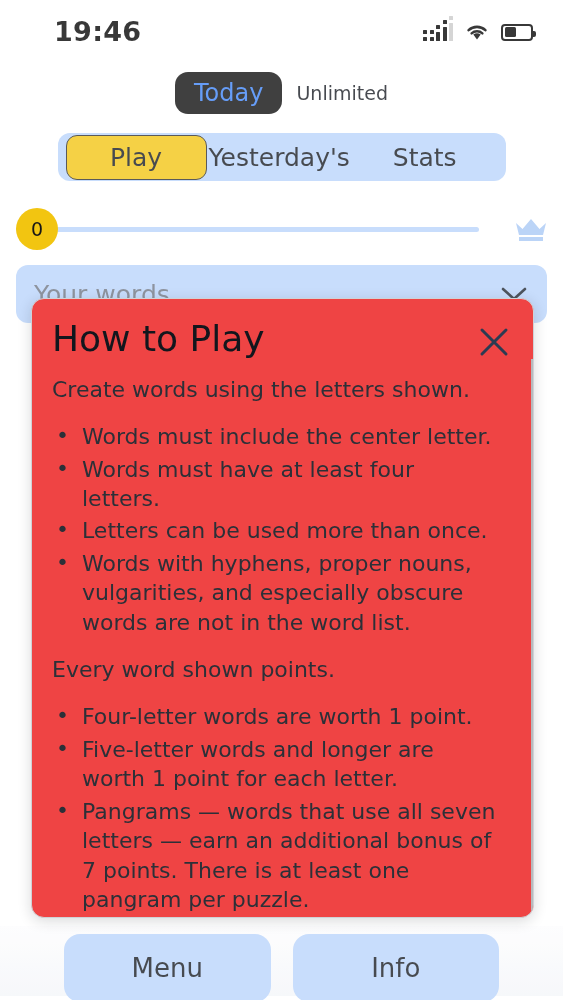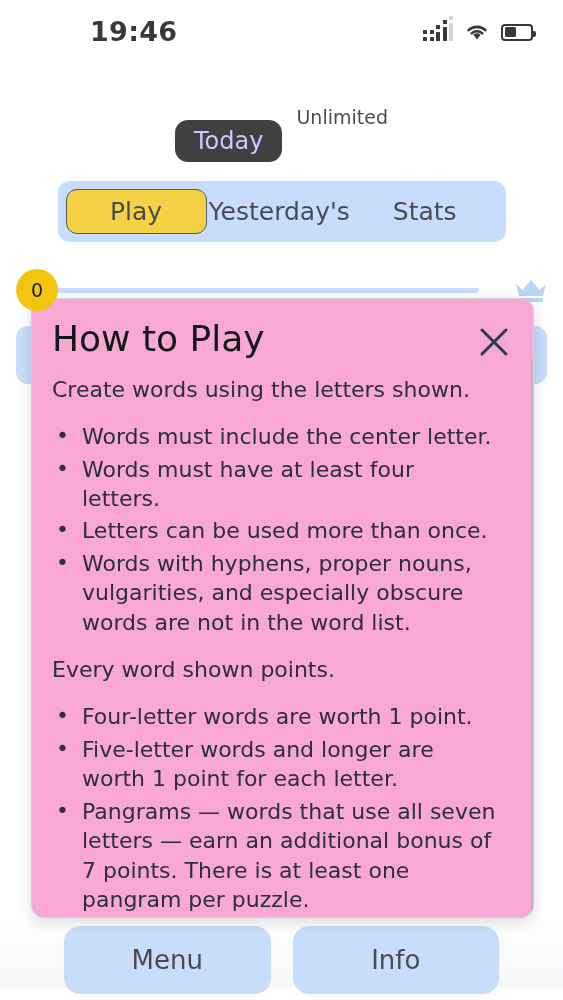--- a/index.html
+++ b/index.html
@@ -17,21 +17,20 @@
     color: #1b1f28;
   }
 
   
   .status-bar {
     height: 62px;
     padding: 0 30px 0 54px;
     display: flex;
     align-items: center;
     justify-content: space-between;
-    margin-left: 36px;
   }
   .status-time {
     font-size: 27px;
     font-weight: 600;
     letter-spacing: 0.3px;
     color: #000;
   }
   .status-right {
     display: flex;
     align-items: flex-end;
@@ -92,40 +91,39 @@
   
   .mode-toggle {
     display: flex;
     align-items: center;
     justify-content: center;
     gap: 14px;
     margin-top: 10px;
   }
   .mode-pill {
     background: #0b0b0b;
-    color: #c4b5fd;
+    color: #3b82f6;
     font-size: 24px;
     padding: 9px 19px;
     border-radius: 13px;
     line-height: 1;
     cursor: pointer;
-    margin-top: 48px;
   }
   .mode-plain {
     font-size: 19px;
     color: #14181f;
     line-height: 1;
     cursor: pointer;
   }
 
   
   .tabbar {
     margin: 19px auto 0 auto;
     width: 448px;
-    height: 61px;
+    height: 48px;
     background: #b9d4fb;
     border-radius: 12px;
     display: flex;
     align-items: center;
     padding: 0 8px;
   }
   .tab {
     flex: 1;
     text-align: center;
     font-size: 25px;
@@ -198,21 +196,21 @@
     cursor: pointer;
   }
   .words-placeholder {
     font-size: 25px;
     color: #6f7684;
   }
 
   
   .bottom-bar {
     position: absolute;
-    left: 0; right: 0; bottom: 12px;
+    left: 0; right: 0; bottom: 4px;
     height: 70px;
     display: flex;
     gap: 22px;
     padding: 0 64px;
     background: linear-gradient(to bottom, #fdfdfe, #f4f6f9);
   }
   .action-btn {
     flex: 1;
     background: #b9d4fb;
     border: none;
@@ -231,21 +229,21 @@
     inset: 0;
     background: rgba(255,255,255,0.22);
     pointer-events: none;
   }
   .modal {
     position: absolute;
     left: 31px;
     top: 298px;
     width: 503px;
     height: 620px;
-    background: #f9a8d4;
+    background: #ef4444;
     border: 1px solid #cfd2d6;
     border-radius: 13px;
     box-shadow: 0 3px 14px rgba(20,24,31,0.16);
     overflow: hidden;
     display: flex;
     flex-direction: column;
   }
   .modal-head {
     display: flex;
     align-items: flex-start;

